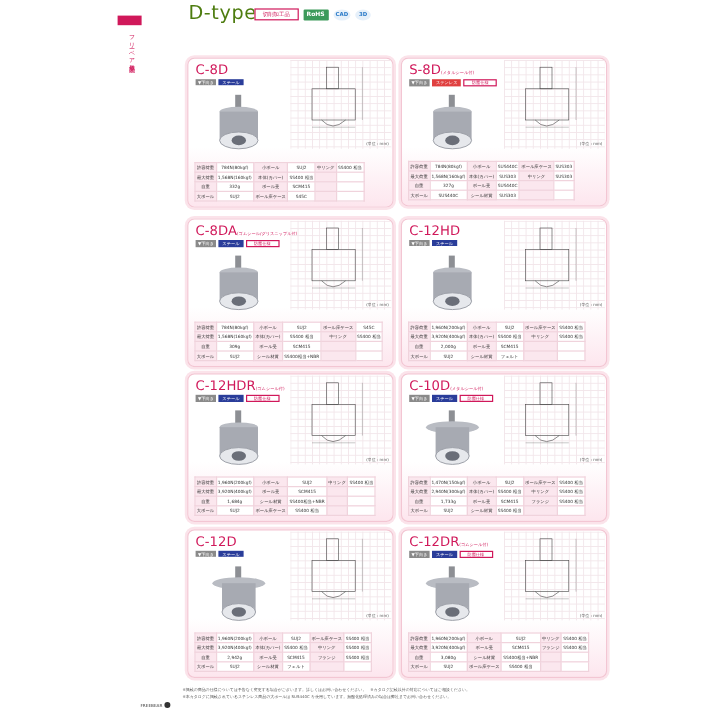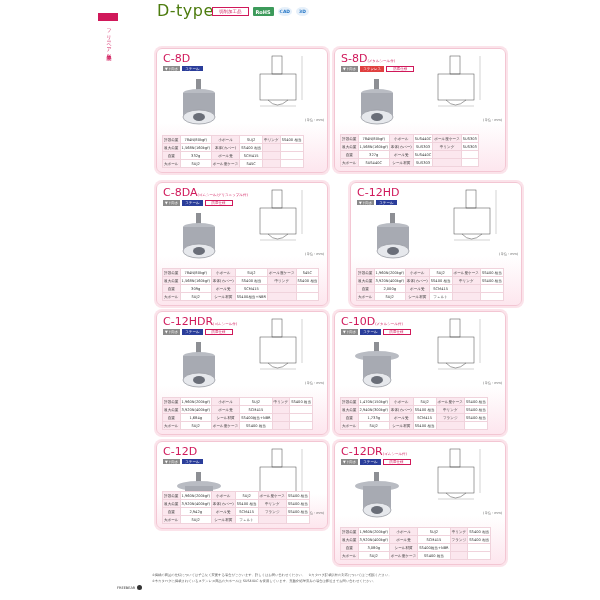--- a/index.html
+++ b/index.html
@@ -221,21 +221,21 @@
             <td class="h">大ボール</td>
             <td class="">SUJ2</td>
             <td class="h">シール材質</td>
             <td class="">SS400相当+NBR</td>
             <td class="h"></td>
             <td class=""></td>
           </tr>
         </tbody>
       </table>
     </div>
-    <div class="card" style="left: 350px; top: 182px; height: 124px; padding-left: 44px;">
+    <div class="card" style="left: 334px; top: 182px; height: 124px; padding-left: 44px;">
    <div class="name"><span>C-12HD</span><small></small></div>
    <div class="tags">
         <span class="tag-g">▼下向き</span>
         <span class="tag-b">スチール</span>
       </div>
    <svg class="photo" viewBox="0 0 48 60">
      <rect x="21" y="2" width="5" height="12" fill="#8d8f94"></rect>
      <ellipse cx="24" cy="16" rx="16" ry="4" fill="#b9bcc3"></ellipse>
      <rect x="8" y="16" width="32" height="24" fill="#a7aab2"></rect>
      <ellipse cx="24" cy="40" rx="16" ry="7" fill="#e6e8ec" stroke="#9a9da5" stroke-width="0.8"></ellipse>
@@ -403,21 +403,21 @@
             <td class="h">大ボール</td>
             <td class="">SUJ2</td>
             <td class="h">シール材質</td>
             <td class="">SS400 相当</td>
             <td class="h"></td>
             <td class=""></td>
           </tr>
         </tbody>
       </table>
     </div>
-    <div class="card" style="left: 156px; top: 441px; height: 88px;">
+    <div class="card" style="left: 156px; top: 441px; height: 124px;">
    <div class="name"><span>C-12D</span><small></small></div>
    <div class="tags">
         <span class="tag-g">▼下向き</span>
         <span class="tag-b">スチール</span>
       </div>
    <svg class="photo" viewBox="0 0 48 60">
      <rect x="21" y="2" width="5" height="12" fill="#8d8f94"></rect>
      <ellipse cx="24" cy="16" rx="22" ry="5" fill="#b9bcc3"></ellipse>
      <rect x="10" y="16" width="28" height="24" fill="#a7aab2"></rect>
      <ellipse cx="24" cy="40" rx="14" ry="7" fill="#e6e8ec" stroke="#9a9da5" stroke-width="0.8"></ellipse>

